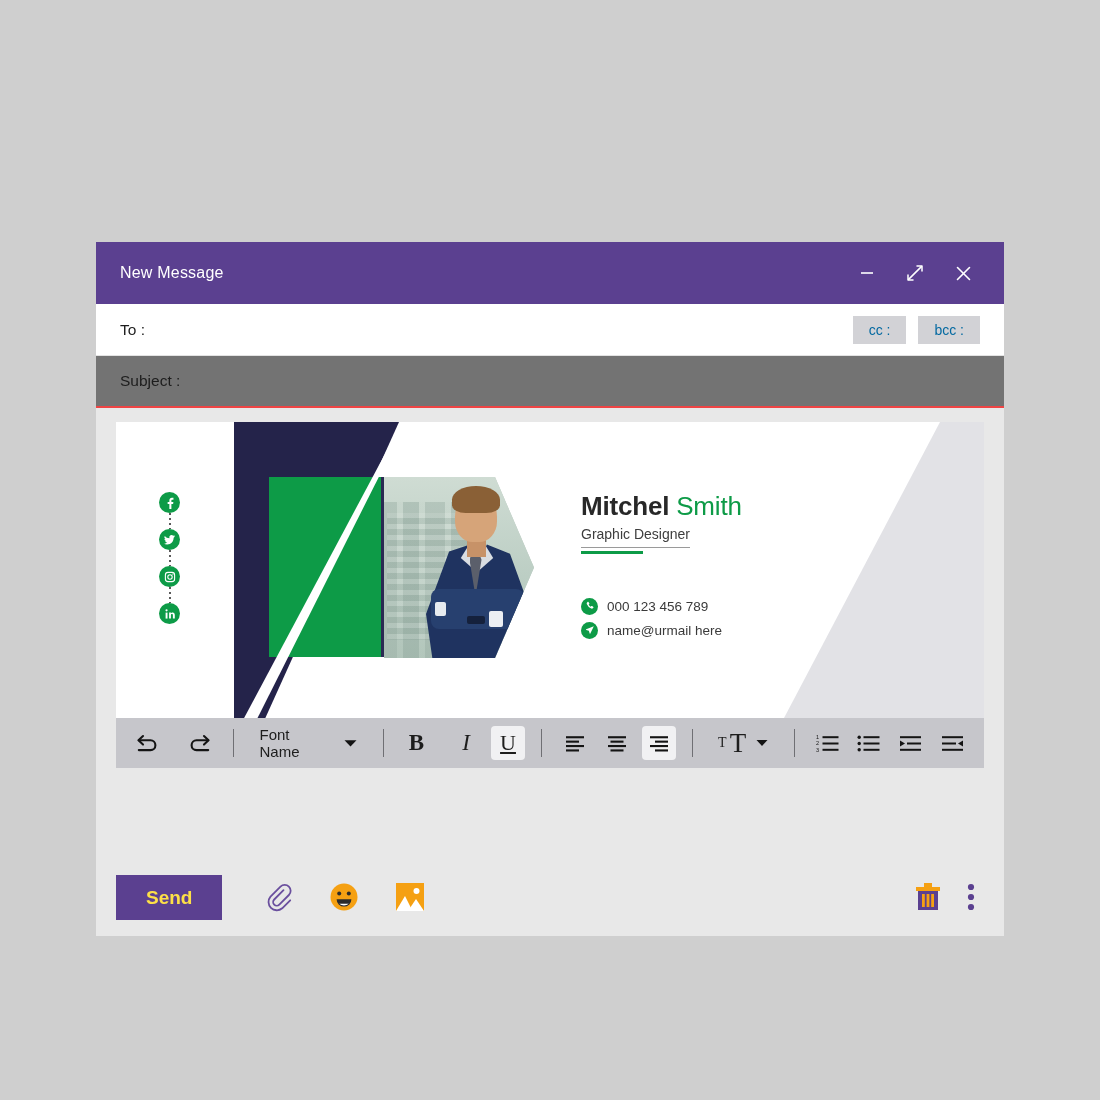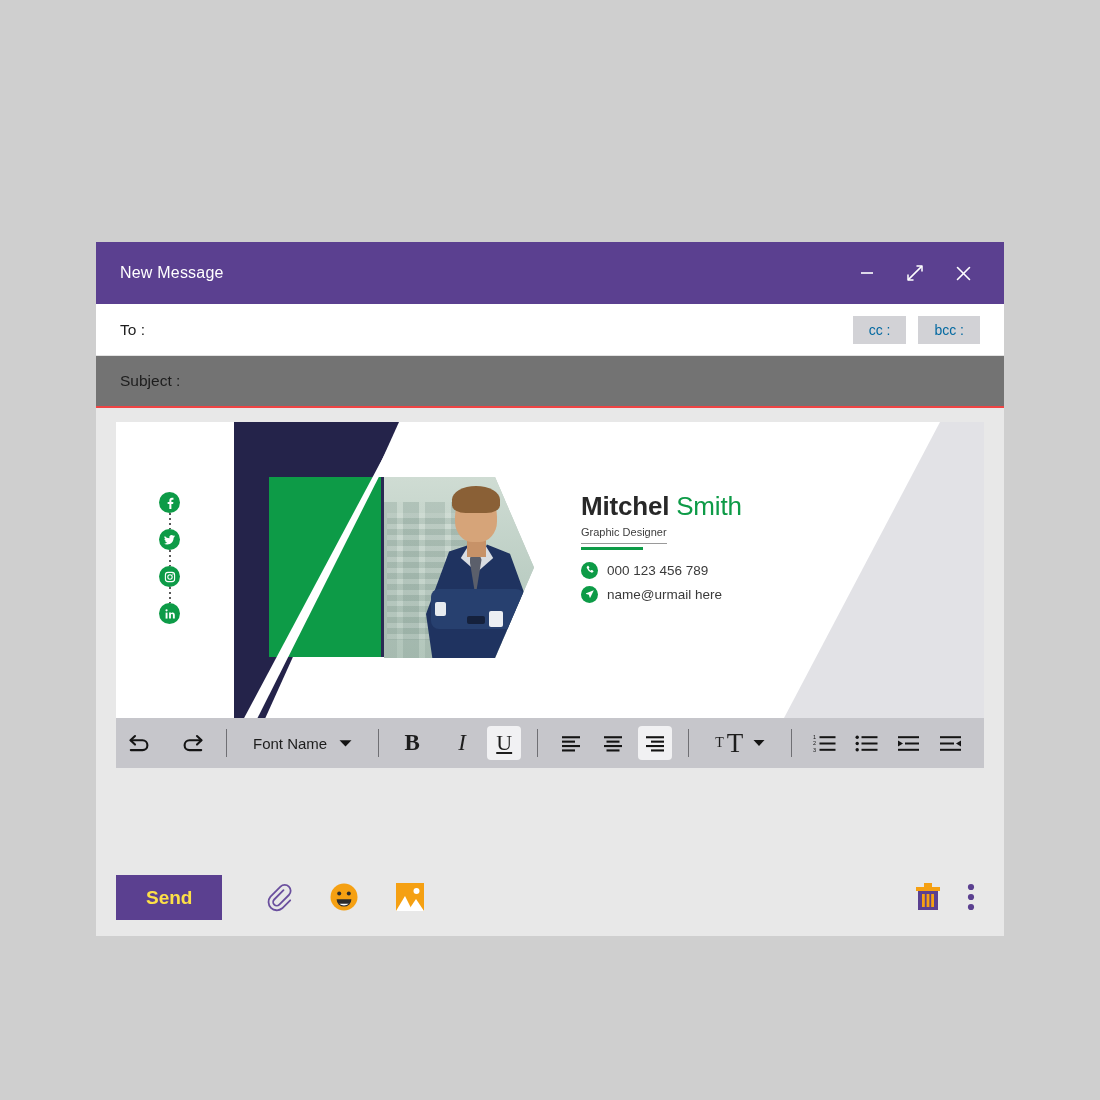--- a/index.html
+++ b/index.html
@@ -241,33 +241,33 @@
   }
   .sig-name {
     font-size: 26px;
     letter-spacing: -.2px;
     line-height: 1.1;
   }
   .sig-name .first { font-weight: bold; color: #282828; margin-top: 47px; }
   .sig-name .last { font-weight: normal; color: #0d9b47; }
   .sig-role {
     margin-top: 5px;
-    font-size: 11px;
+    font-size: 14px;
     color: #3d3d3d;
     display: inline-block;
     padding-bottom: 5px;
     border-bottom: 1px solid #9a9a9a;
   }
   .sig-rule {
     width: 62px; height: 3px;
     background: #0d9b47;
     margin-top: 3px;
   }
   .sig-contacts {
-    margin-top: 12px;
+    margin-top: 44px;
     display: flex;
   }
   .sig-col { display: flex; flex-direction: column; gap: 7px; }
   .sig-col-left { width: 167px; }
   .sig-line {
     display: flex; align-items: center; gap: 9px;
     font-size: 13.5px;
     color: #3a3a3a;
     white-space: nowrap;
   }
@@ -278,21 +278,21 @@
     display: flex; align-items: center; justify-content: center;
   }
   .sig-ic.blank { background: transparent; }
 
   
   .toolbar {
     position: relative;
     width: 868px; height: 50px;
     background: #c6c6cb;
     display: flex; align-items: center;
-    padding: 0 6px;
+    padding: 0 14px;
     gap: 0;
   }
   .tool {
     height: 34px;
     min-width: 34px;
     display: flex; align-items: center; justify-content: center;
     cursor: pointer;
     border-radius: 4px;
     padding: 0 5px;
   }

